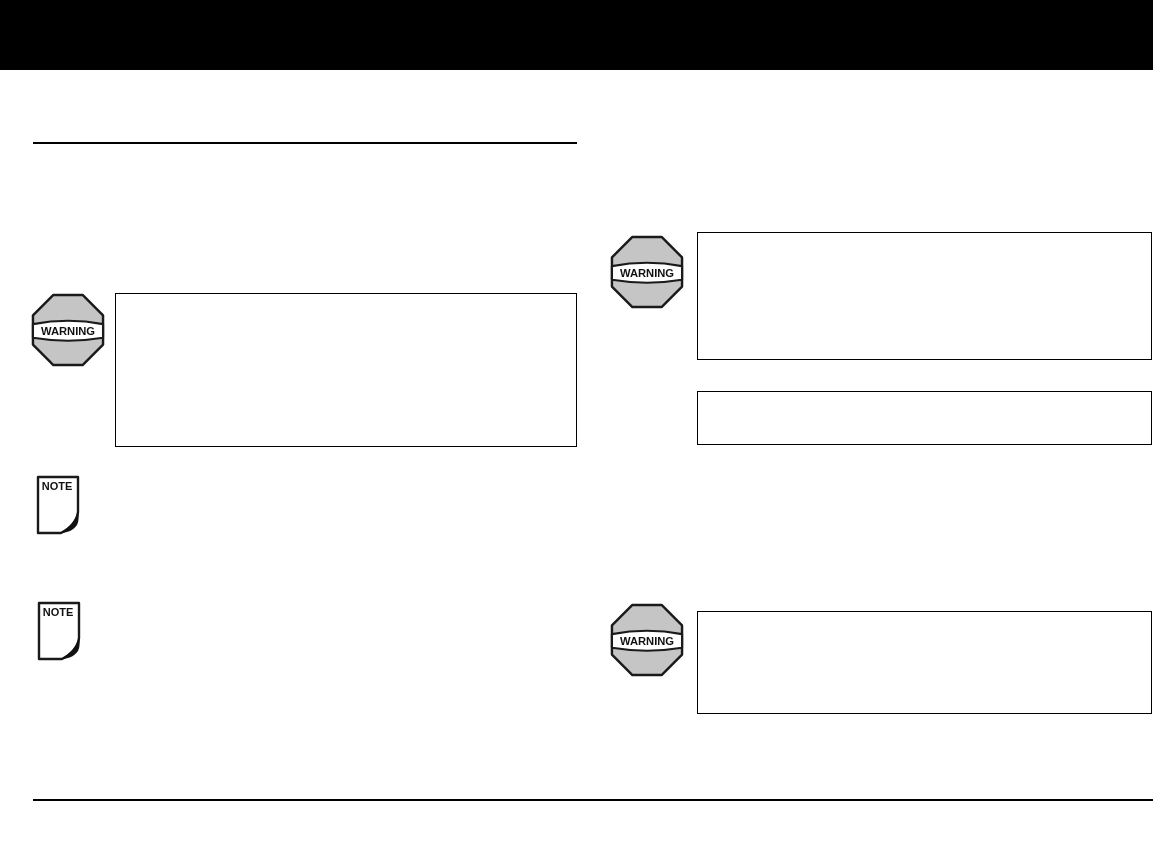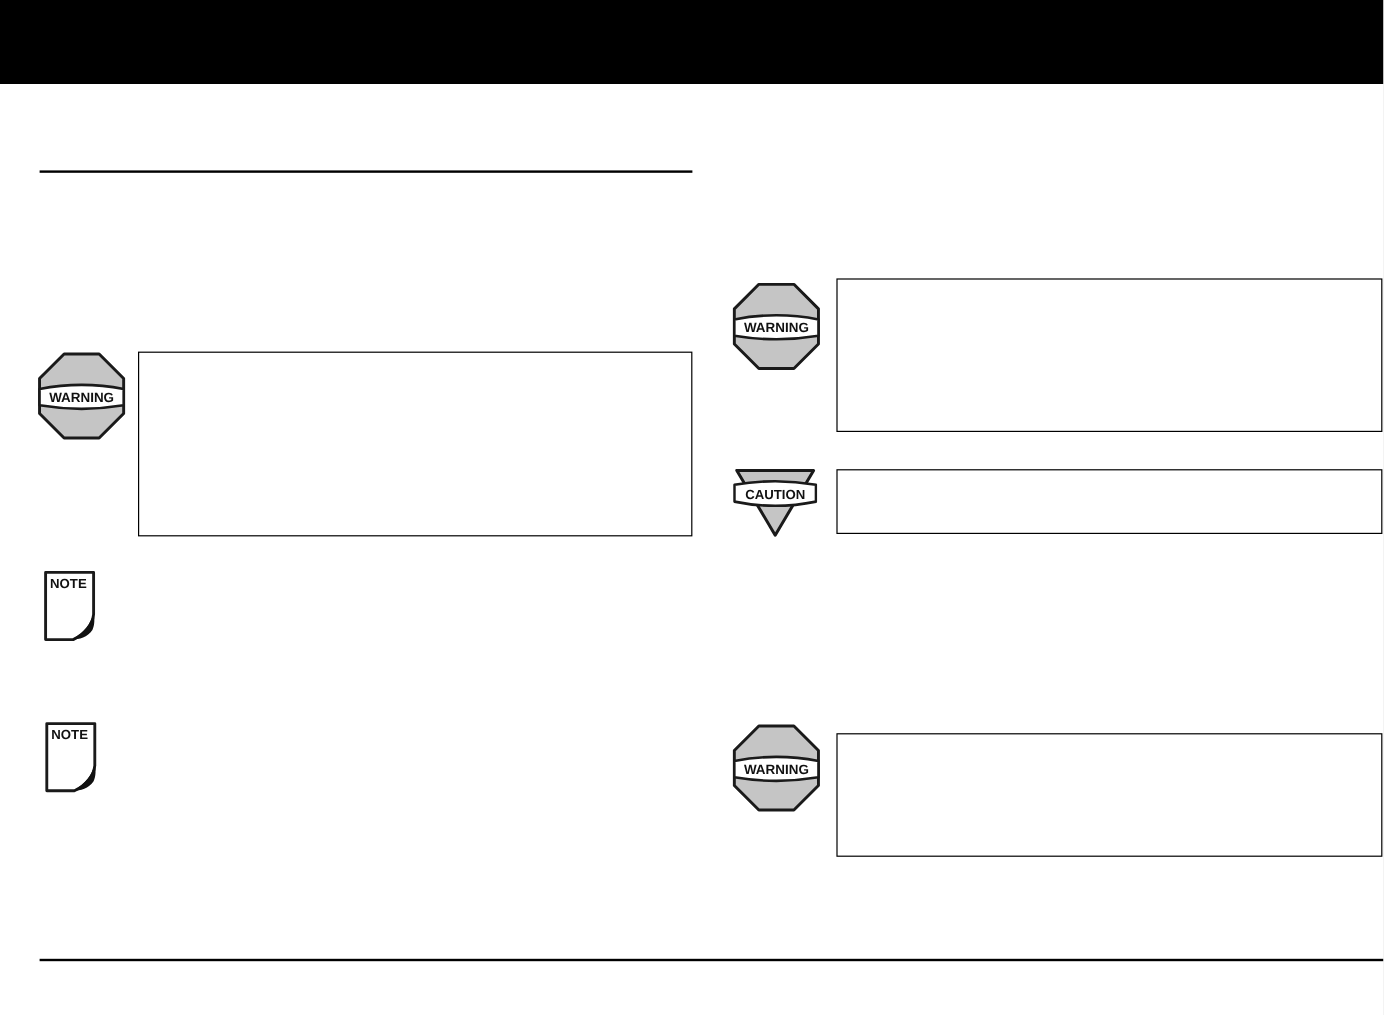--- a/index.html
+++ b/index.html
@@ -82,27 +82,20 @@
 
   <div id="right-warning-icon1" class="abs">
     <svg class="icon-svg" width="74" height="76" viewBox="0 0 76 78" xmlns="http://www.w3.org/2000/svg">
       <polygon points="23,3 53,3 74,24 74,54 53,75 23,75 2,54 2,24" stroke="#1a1a1a" stroke-width="2.5" stroke-linejoin="round" fill="#c5c5c5"></polygon>
       <path d="M2,33 Q38,26 74,33 L74,47 Q38,53 2,47 Z" stroke="#1a1a1a" stroke-width="2.2" stroke-linejoin="round" fill="#ffffff"></path>
       <text x="38" y="44" text-anchor="middle" class="banner-text" font-size="11.5" fill="#111111">WARNING</text>
     </svg>
   </div>
   <div id="right-warning-box1" class="abs callout-box" style="border-color: rgb(0, 0, 0);"></div>
 
-  <div id="caution-icon" class="abs">
-    <svg class="icon-svg" width="70" height="62" viewBox="0 0 70 62" xmlns="http://www.w3.org/2000/svg">
-      <polygon points="3,4 67,4 35,58" stroke="#1a1a1a" stroke-width="2.5" stroke-linejoin="round" fill="#c5c5c5"></polygon>
-      <path d="M1,16 Q35,10 69,16 L69,30 Q35,37 1,30 Z" stroke="#1a1a1a" stroke-width="2.2" stroke-linejoin="round" fill="#ffffff"></path>
-      <text x="35" y="27.5" text-anchor="middle" class="banner-text" font-size="11" fill="#111111">CAUTION</text>
-    </svg>
-  </div>
   <div id="right-caution-box" class="abs callout-box" style="border-color: rgb(0, 0, 0);"></div>
 
   <div id="right-warning-icon2" class="abs">
     <svg class="icon-svg" width="74" height="76" viewBox="0 0 76 78" xmlns="http://www.w3.org/2000/svg">
       <polygon points="23,3 53,3 74,24 74,54 53,75 23,75 2,54 2,24" stroke="#1a1a1a" stroke-width="2.5" stroke-linejoin="round" fill="#c5c5c5"></polygon>
       <path d="M2,33 Q38,26 74,33 L74,47 Q38,53 2,47 Z" stroke="#1a1a1a" stroke-width="2.2" stroke-linejoin="round" fill="#ffffff"></path>
       <text x="38" y="44" text-anchor="middle" class="banner-text" font-size="11.5" fill="#111111">WARNING</text>
     </svg>
   </div>
   <div id="right-warning-box2" class="abs callout-box" style="border-color: rgb(0, 0, 0);"></div>

